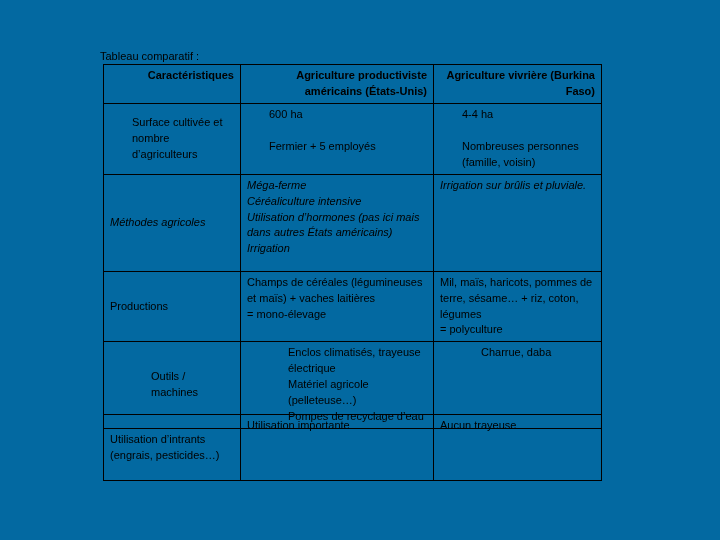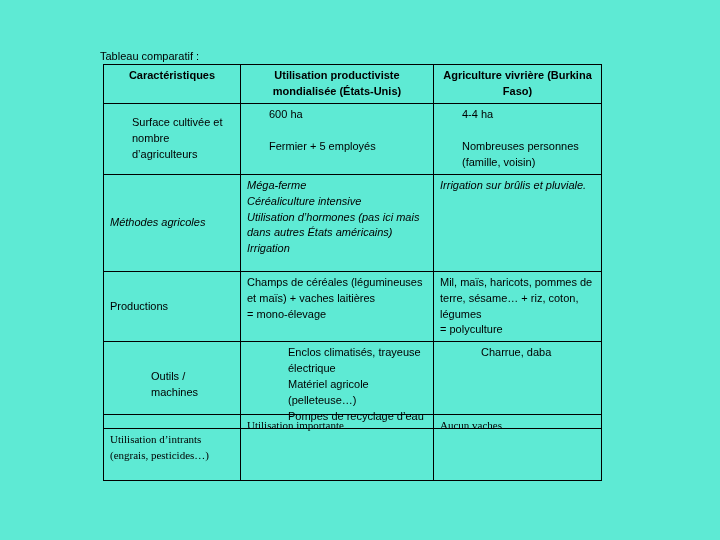--- a/index.html
+++ b/index.html
@@ -6,21 +6,21 @@
   html, body {
     width: 720px; height: 540px;
     background: #ffffff;
     font-family: "Liberation Sans", sans-serif;
     color: #000000;
     overflow: hidden;
   }
   .page {
     position: relative;
     width: 720px; height: 540px;
-    background: #5eead4;
+    background: #0369a1;
   }
   .doc-title {
     position: absolute;
     left: 100px; top: 50px;
     font-size: 11px;
     color: #000;
   }
   table.cmp {
     position: absolute;
     left: 103px;
@@ -38,50 +38,50 @@
   table.cmp th, table.cmp td {
     border: 1px solid #000;
     padding: 3px 6px;
     text-align: left;
     vertical-align: top;
     white-space: pre-line;
     overflow: hidden;
   }
   table.cmp th {
     font-weight: bold;
-    text-align: center;
+    text-align: right;
     vertical-align: top;
     height: 35px;
   }
   table.cmp td.label-cell {
     vertical-align: middle;
   }
   tr.r1 td { height: 70px; padding-left: 28px; }
   tr.r2 td { height: 97px; font-style: italic; }
   tr.r3 td { height: 67px; }
   tr.r4 td { height: 65px; padding-left: 47px; }
-  tr.r5 td { height: 66px; font-family: Liberation Serif, serif; }
+  tr.r5 td { height: 66px; }
 </style>
 </head>
 <body>
 
 <div class="page">
 
   <div class="doc-title">Tableau comparatif :</div>
 
   <table class="cmp first">
     <colgroup>
       <col class="c1">
         <col class="c2">
         <col class="c3">
     </colgroup>
     <thead>
       <tr>
         <th>Caractéristiques</th>
-        <th>Utilisation productiviste mondialisée (États-Unis)</th>
+        <th>Agriculture productiviste américains (États-Unis)</th>
         <th>Agriculture vivrière (Burkina Faso)</th>
       </tr>
     </thead>
     <tbody>
       <tr class="r1">
         <td class="label-cell">Surface cultivée et nombre d’agriculteurs</td>
         <td>600 ha
 
 Fermier + 5 employés</td>
         <td>4-4 ha
@@ -116,18 +116,18 @@
   <table class="cmp second">
     <colgroup>
       <col class="c1">
         <col class="c2">
         <col class="c3">
     </colgroup>
     <tbody>
       <tr class="r5">
         <td class="label-cell">Utilisation d’intrants (engrais, pesticides…)</td>
         <td>Utilisation importante</td>
-        <td>Aucun vaches</td>
+        <td>Aucun trayeuse</td>
       </tr>
     </tbody>
   </table>
 
 </div>
 
 </body></html>

